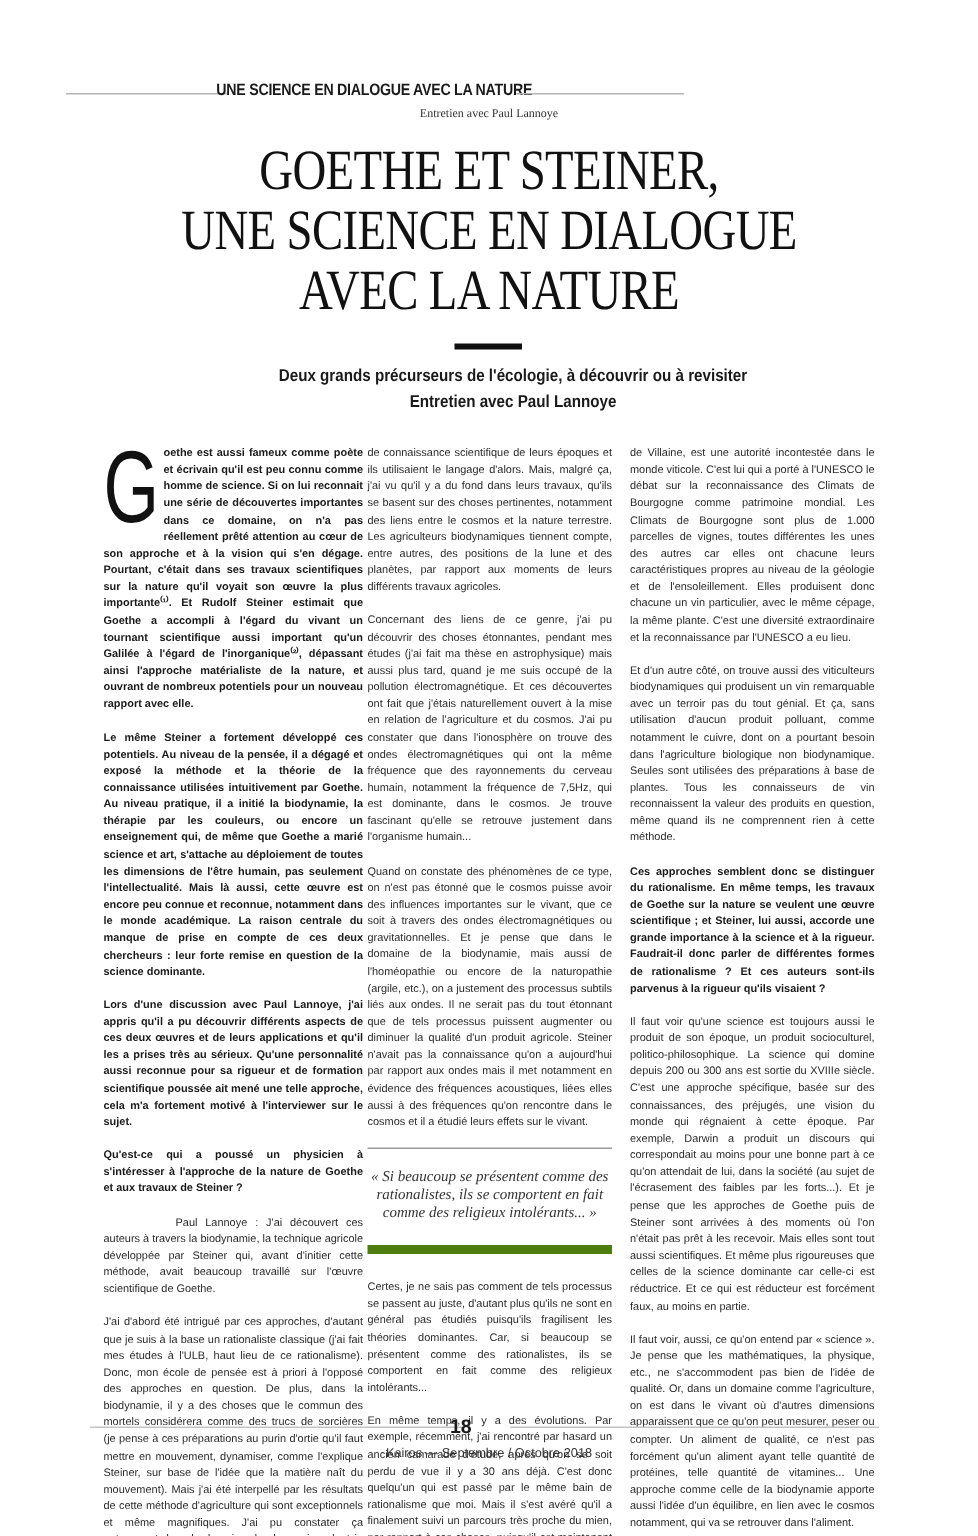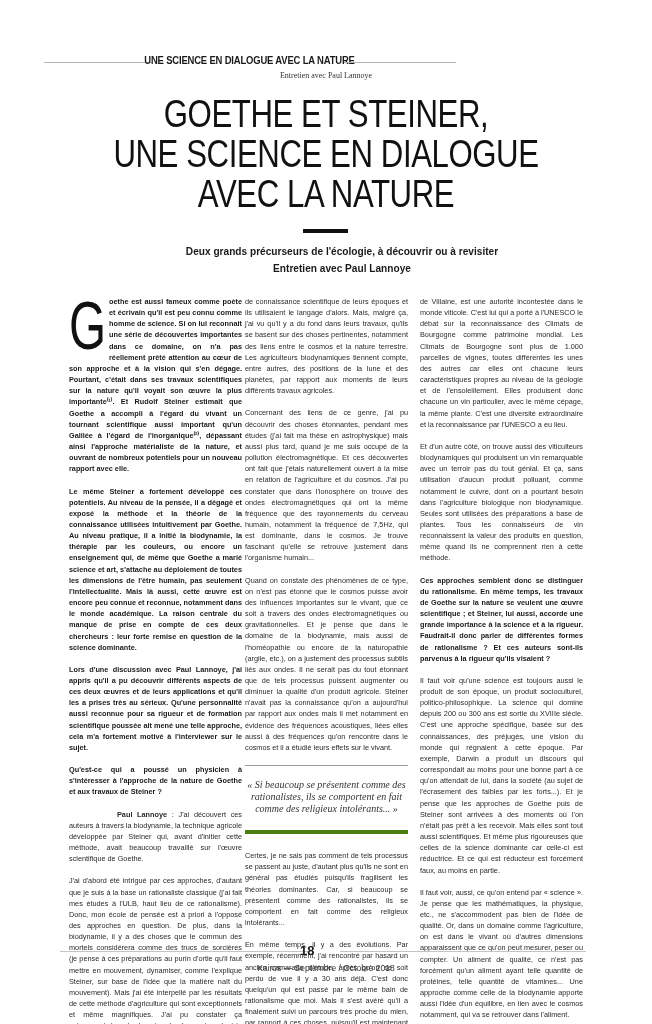--- a/index.html
+++ b/index.html
@@ -9,41 +9,41 @@
     .running-head .rule { position: absolute; top: 8px; height: 1px; background: #b5b5b5; }
     .running-head .rule.left { left: 0; width: 108px; }
     .running-head .rule.right { right: -1px; width: 112px; }
     .running-head .title { position: absolute; left: 0; right: 0; top: 0; text-align: center;
       font-family: "Liberation Sans", sans-serif; font-weight: bold; font-size: 11px; letter-spacing: -0.2px;
       transform: scaleX(0.86); transform-origin: center; white-space: nowrap; }
     .running-sub { position: absolute; top: 71px; left: 0; width: 652px; text-align: center;
       font-family: "Liberation Serif", serif; font-size: 8px; color: #333; }
 
     .headline { position: absolute; top: 94px; left: 0; width: 652px; text-align: center;
-      font-family: Liberation Sans, sans-serif; font-size: 38px; line-height: 40px; color: #111;
+      font-family: Liberation Serif, serif; font-size: 38px; line-height: 40px; color: #111;
       letter-spacing: -0.5px; }
     .headline span { display: block; transform: scaleX(0.82); transform-origin: center; white-space: nowrap; }
     .head-rule { position: absolute; top: 229px; left: 303px; width: 45px; height: 4px; background: #111; }
     .deck { position: absolute; top: 243px; left: 0; width: 652px; text-align: center;
       font-family: "Liberation Sans", sans-serif; font-weight: bold; font-size: 11.5px; line-height: 17px; color: #1a1a1a; margin-left: 16px; }
     .deck span { display: block; transform: scaleX(0.88); transform-origin: center; white-space: nowrap; }
 
     .col { position: absolute; top: 296px; font-family: "Liberation Sans", sans-serif;
       font-size: 7.3px; line-height: 11.15px; text-align: justify; color: #2a2a2a; }
     .col p { margin: 0 0 11px 0; }
     .col .bold { font-weight: bold; color: #1a1a1a; }
     .col1 { left: 69px; width: 173px; }
     .col2 { left: 245px; width: 163px; }
     .col3 { left: 420px; width: 163px; }
-    .col .speaker { font-weight: bold; padding-left: 48px; }
+    .col .speaker { font-weight: normal; padding-left: 48px; }
     .dropcap { float: left; font-family: "Liberation Sans", sans-serif; font-size: 68px; line-height: 54px;
       margin: 2px 4px 0 0; color: #111; font-weight: normal; transform: scaleX(0.7); transform-origin: left;
       width: 36px; }
 
-    .pull { margin: 12px 0 16px 0; border-top: 1px solid #9a9a9a; border-bottom: 4px solid #4d7c0f;
+    .pull { margin: 12px 0 16px 0; border-top: 1px solid #9a9a9a; border-bottom: 6px solid #4d7c0f;
       padding: 13px 0 15px 0; text-align: center; font-family: "Liberation Serif", serif; font-style: italic;
       font-size: 10px; line-height: 12px; color: #333; }
 
     .footer-rule { position: absolute; top: 951px; height: 1px; background: #c4c4c4; }
     .footer-rule.left { left: 60px; width: 250px; }
     .footer-rule.right { left: 340px; width: 246px; }
     .page-num { position: absolute; top: 943px; left: 300px; width: 52px; text-align: left;
       font-family: "Liberation Sans", sans-serif; font-weight: bold; font-size: 13px; }
     .footer { position: absolute; top: 963px; left: 0; width: 652px; text-align: center;
       font-family: Liberation Sans, sans-serif; font-size: 8.5px; color: #333; }

